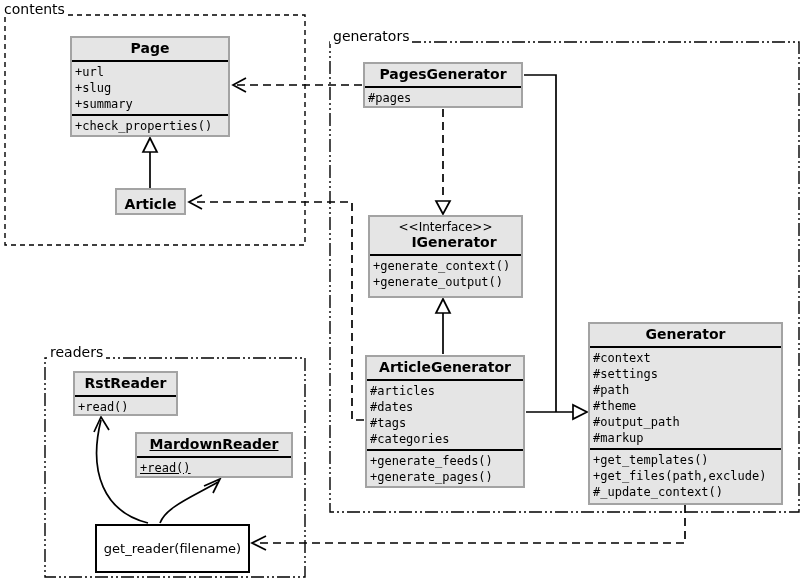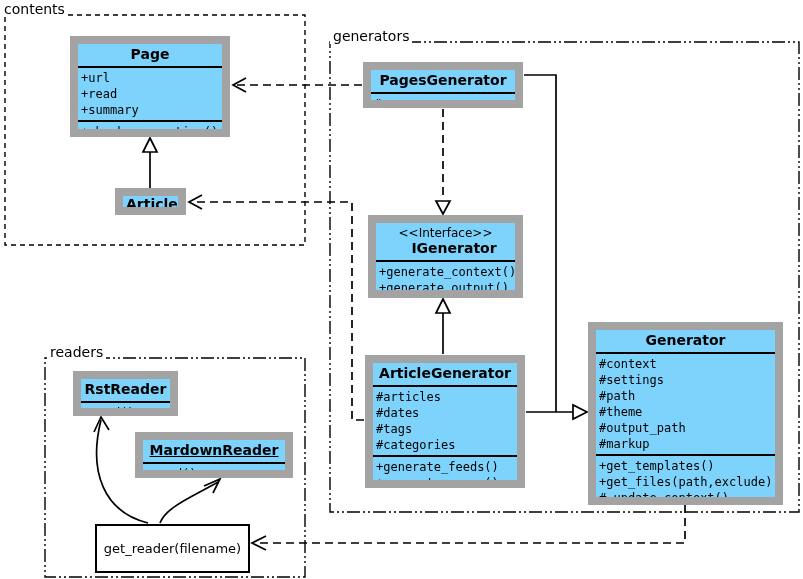--- a/index.html
+++ b/index.html
@@ -1,20 +1,20 @@
 <!DOCTYPE html>
 <html><head>
 <meta charset="utf-8">
 <style>
   * { margin:0; padding:0; box-sizing:border-box; }
   html,body { background:#ffffff; font-family:"DejaVu Sans", sans-serif; }
   .diagram { position:relative; width:803px; height:579px; background:#fff; overflow:hidden; }
   .layer { position:absolute; left:0; top:0; }
   .pkg-label { position:absolute; font-size:14px; color:#000; background:#fff; padding:0 3px; line-height:16px; z-index:3; }
-  .cls { position:absolute; background:#7dd3fc; border:8px solid #a3a3a3; overflow:hidden; z-index:2; }
+  .cls { position:absolute; background:#e5e5e5; border:2px solid #a3a3a3; overflow:hidden; z-index:2; }
   .cls-title { font-weight:bold; font-size:14px; text-align:center; padding:2px 3px 3px; line-height:17px; }
   .stereotype { font-size:12px; text-align:center; line-height:14px; padding-top:3px; }
   .cls-sec { border-top:2px solid #000; padding:2px 3px; }
   .member { font-family:"DejaVu Sans Mono", monospace; font-size:12px; line-height:16px; white-space:pre; color:#000; }
   .plainbox { position:absolute; background:#fff; border:2px solid #000; z-index:2;
               display:flex; align-items:center; justify-content:center; font-size:13px; }
   svg { display:block; }
 </style>
 </head>
 <body>
@@ -64,30 +64,30 @@
   </svg>
 
   <div class="pkg-label" style="left:1px;  top:1px;">contents</div>
   <div class="pkg-label" style="left:330px; top:28px;">generators</div>
   <div class="pkg-label" style="left:47px;  top:344px;">readers</div>
 
   <div class="cls" style="left:70px; top:36px; width:160px; height:101px;">
     <div class="cls-title">Page</div>
     <div class="cls-sec">
       <div class="member">+url</div>
-      <div class="member">+read</div>
+      <div class="member">+slug</div>
       <div class="member">+summary</div>
     </div>
     <div class="cls-sec">
       <div class="member">+check_properties()</div>
     </div>
   </div>
 
   <div class="cls" style="left:115px; top:188px; width:71px; height:27px;">
-    <div class="cls-title" style="padding-top:0;text-align:center;">Article</div>
+    <div class="cls-title" style="padding-top:6px;text-align:center;">Article</div>
   </div>
 
   <div class="cls" style="left:363px; top:62px; width:160px; height:46px;">
     <div class="cls-title">PagesGenerator</div>
     <div class="cls-sec">
       <div class="member">#pages</div>
     </div>
   </div>
 
   <div class="cls" style="left:368px; top:215px; width:155px; height:83px;">

